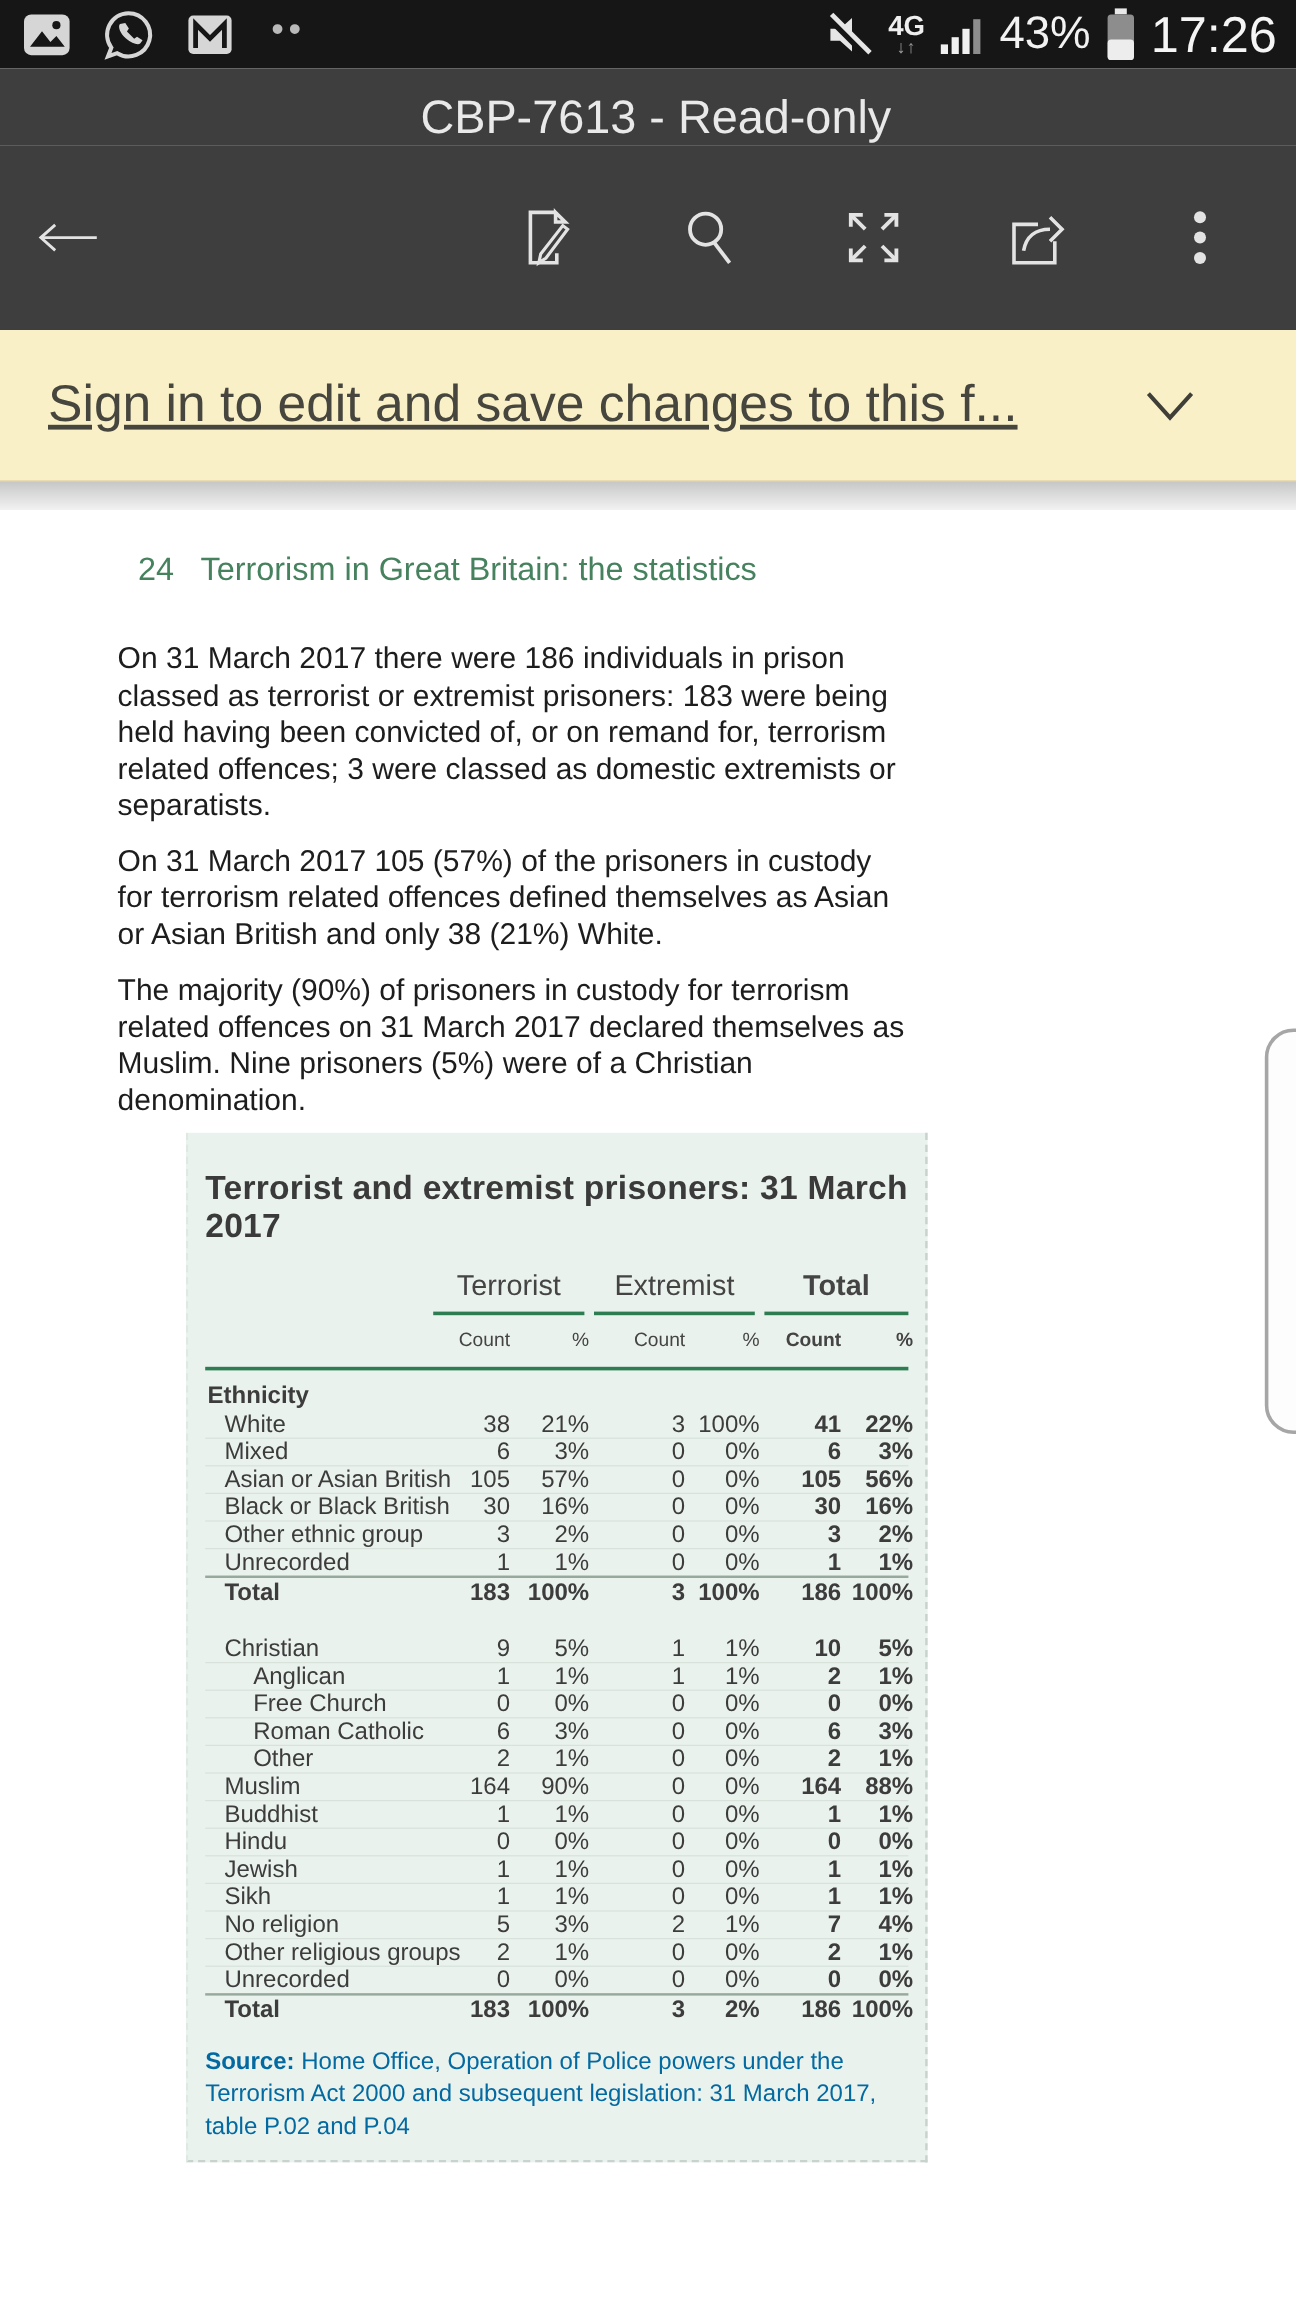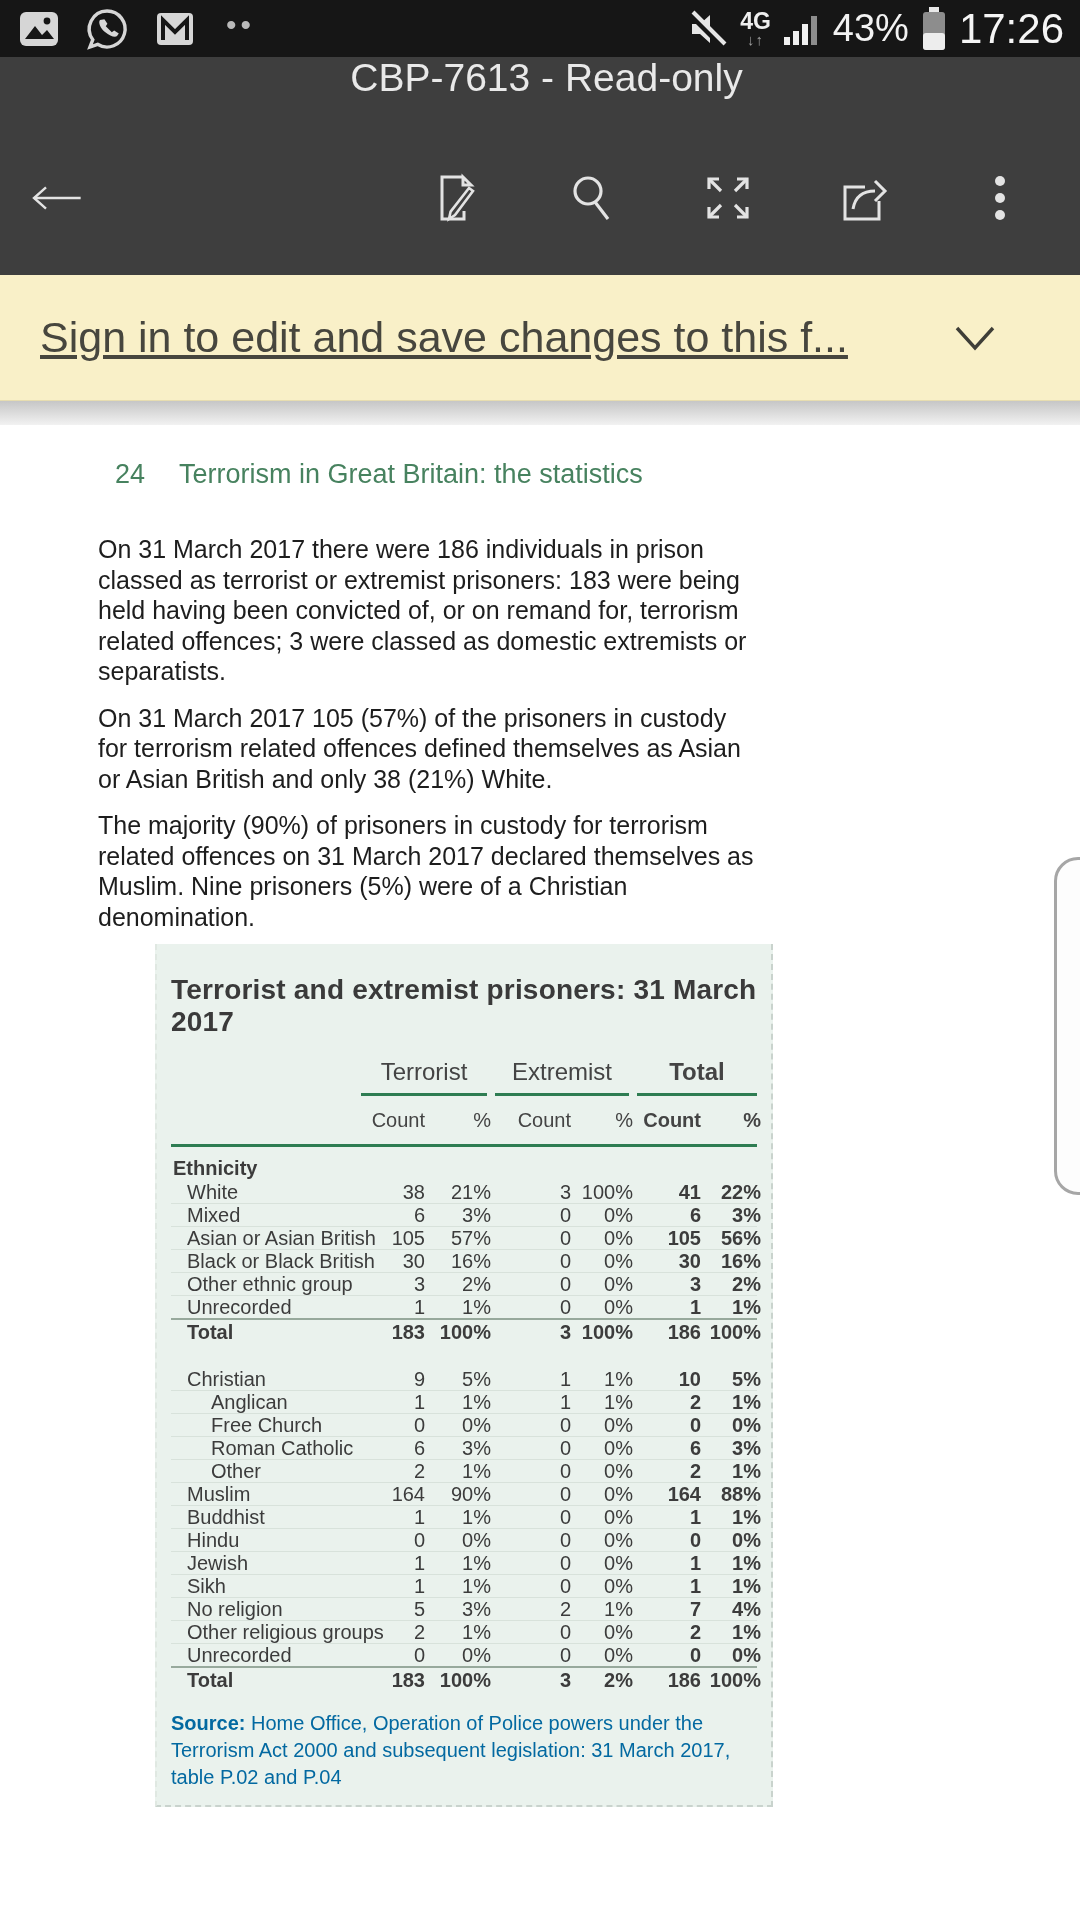--- a/index.html
+++ b/index.html
@@ -26,21 +26,21 @@
   .status-right{margin-left:auto;display:flex;align-items:center;gap:11px;}
   .status-icon{display:flex;align-items:center;}
   .notif-dots{color:#b9b9b9;font-size:30px;letter-spacing:4px;margin-left:6px;margin-top:-8px;}
   .net-wrap{display:flex;flex-direction:column;align-items:center;line-height:1;}
   .net-4g{font-size:23px;font-weight:bold;color:#efefef;}
   .net-arrows{font-size:15px;color:#9a9a9a;margin-top:-1px;letter-spacing:1px;}
   .batt-pct{font-size:38px;color:#f2f2f2;}
   .clock{font-size:42px;color:#f5f5f5;}
 
   
-  .title-bar{height:64px;background:var(--chrome);display:flex;align-items:flex-start;
+  .title-bar{height:64px;background:var(--chrome);display:flex;align-items:flex-end;
     justify-content:center;padding-left:13px;}
   .doc-title{color:#e9e9e9;font-size:39px;font-weight:400;line-height:1.1;}
 
   
   .toolbar{height:154px;background:var(--chrome);display:flex;align-items:center;
     padding-left:30px;padding-right:52px;}
   .tool-btn{width:56px;height:56px;display:flex;align-items:center;justify-content:center;}
   .tool-group{margin-left:auto;display:flex;align-items:center;gap:80px;}
 
   
@@ -50,39 +50,39 @@
   .banner-chevron{margin-left:auto;margin-right:38px;width:54px;height:54px;
     display:flex;align-items:center;justify-content:center;}
 
   
   .page-shadow{height:24px;background:linear-gradient(#c6c6c6,#f2f2f2);}
   .page{background:#fff;position:relative;height:1716px;}
 
   .scroll-thumb{position:absolute;top:398px;right:-22px;width:48px;height:338px;
     background:#fdfdfd;border:3px solid #a6a6a6;border-radius:24px;z-index:6;}
 
-  .doc-heading{display:flex;gap:34px;margin:34px 0 0 115px;color:var(--heading-green);
+  .doc-heading{display:flex;gap:22px;margin:34px 0 0 115px;color:var(--heading-green);
     font-size:27px;}
   .doc-body{margin-left:98px;width:664px;color:#1d1d1d;}
   .doc-body p{font-size:25px;line-height:30.5px;margin-top:16px;}
   .doc-body p:first-child{margin-top:44px;}
 
   
   .stats-box{margin:12px 0 0 155px;width:618px;background:var(--table-bg);
     padding:30px 14px 14px 14px;color:#3c3c3c;
     border-right:2px dashed #c9d3cd;border-bottom:2px dashed #c9d3cd;border-left:2px dashed #e0e8e2;}
   .stats-title{font-size:28px;font-weight:bold;color:#3a3a3a;letter-spacing:.2px;}
   .t-grid{display:grid;grid-template-columns:var(--cols);align-items:center;}
   .t-ghead{margin-top:20px;font-size:24px;color:#444;}
   .t-ghead .gh{text-align:center;}
   .t-ghead .gh.bold{font-weight:bold;}
   .c24{grid-column:2/4;} .c46{grid-column:4/6;} .c68{grid-column:6/8;}
   .t-ulrow{margin-top:7px;}
   .t-ul{height:3px;background:var(--green);margin:0 4px;}
-  .t-sub{margin-top:13px;font-size:20px;color:#444;}
+  .t-sub{margin-top:13px;font-size:16px;color:#444;}
   .t-sub .sc{text-align:right;}
   .t-sub .sc.bold{font-weight:bold;}
   .t-rule{height:3px;background:var(--green);margin-top:12px;}
   .t-rows{margin-top:8px;font-size:20px;}
   .t-sec{font-weight:bold;height:26px;display:flex;align-items:center;padding-left:2px;}
   .t-row{display:grid;grid-template-columns:var(--cols);align-items:center;height:23px;
     border-bottom:1px solid var(--row-sep);}
   .t-row .t-label{padding-left:16px;white-space:nowrap;}
   .t-row.ind2 .t-label{padding-left:40px;}
   .t-row .t-num{text-align:right;}

